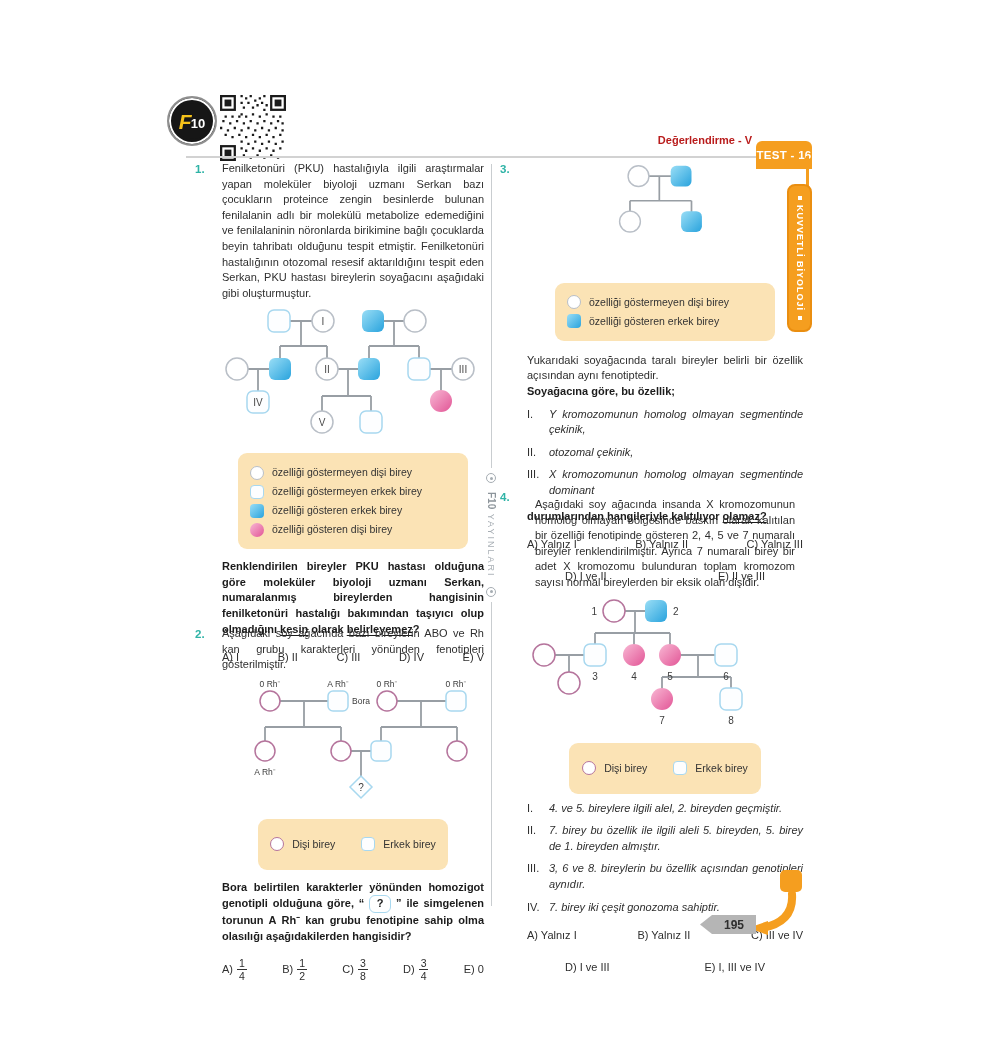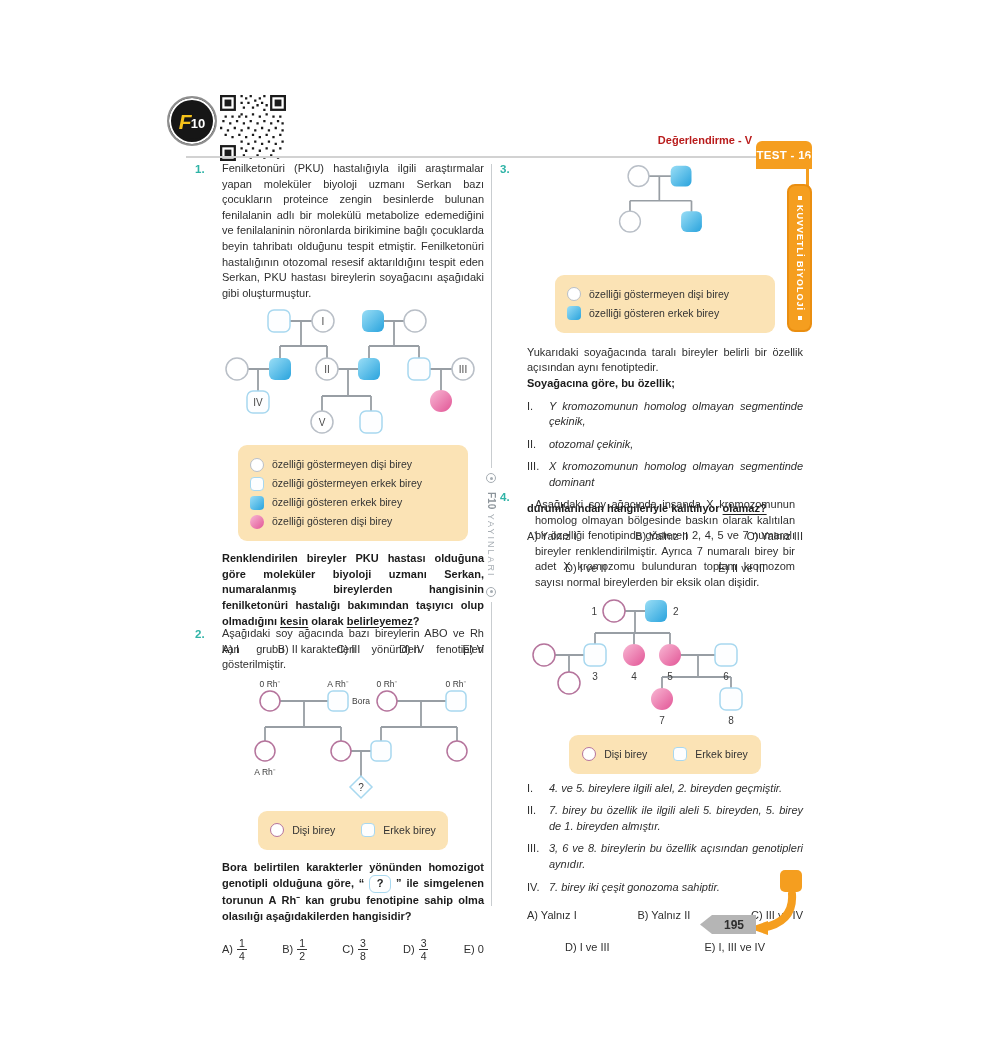--- a/index.html
+++ b/index.html
@@ -57,29 +57,29 @@
   .qbox{display:inline-block;min-width:14px;padding:0 3px;border:1.2px solid #a8d8ef;
         border-radius:6px;text-align:center;}
 
   
   .ritem{display:flex;margin-top:7px;}
   .rm{width:22px;flex:none;}
   .rt{flex:1;text-align:justify;font-style:italic;}
   .subhead{font-weight:700;color:#1b1b1b;margin-top:10px;}
 
   
-  .legend{background:#fbe3b5;border-radius:9px;padding:8px 12px;margin:8px auto 0;}
+  .legend{background:#fbe3b5;border-radius:9px;padding:8px 12px;margin:16px auto 0;}
   .legend .li{display:flex;align-items:center;gap:8px;margin:4px 0;font-size:10.5px;color:#333;}
   .ic{width:14px;height:14px;flex:none;}
   .ic.circle{border-radius:50%;background:#fff;border:1.5px solid #b9bfc7;box-sizing:border-box;}
   .ic.circle.mauve{border-color:#b5749c;}
   .ic.square{border-radius:4px;background:#fdfeff;border:1.5px solid #a8d8ef;box-sizing:border-box;}
   .ic.bluefill{background:linear-gradient(135deg,#9adef6,#29a3dd);border:none;}
   .ic.pinkfill{background:linear-gradient(135deg,#f8b8d4,#e25596);border:none;}
-  .legend.inline{display:flex;gap:26px;align-items:center;justify-content:center;padding:8px 10px;}
+  .legend.inline{display:flex;gap:26px;align-items:center;justify-content:center;padding:14px 10px;}
 
   
   svg.ped{display:block;margin:6px auto 0;}
   .pline{stroke:#989ea4;stroke-width:1.8;fill:none;}
   .csq{fill:#fdfeff;stroke:#a8d8ef;stroke-width:1.5;}
   .bsq{fill:url(#gradBlue);stroke:none;}
   .ccir{fill:#ffffff;stroke:#b9bfc7;stroke-width:1.5;}
   .ccir.mauve{stroke:#b5749c;}
   .pcir{fill:url(#gradPink);stroke:none;}
   .plabel{font-family:"Liberation Sans",sans-serif;font-size:10px;fill:#4a4a4a;}

